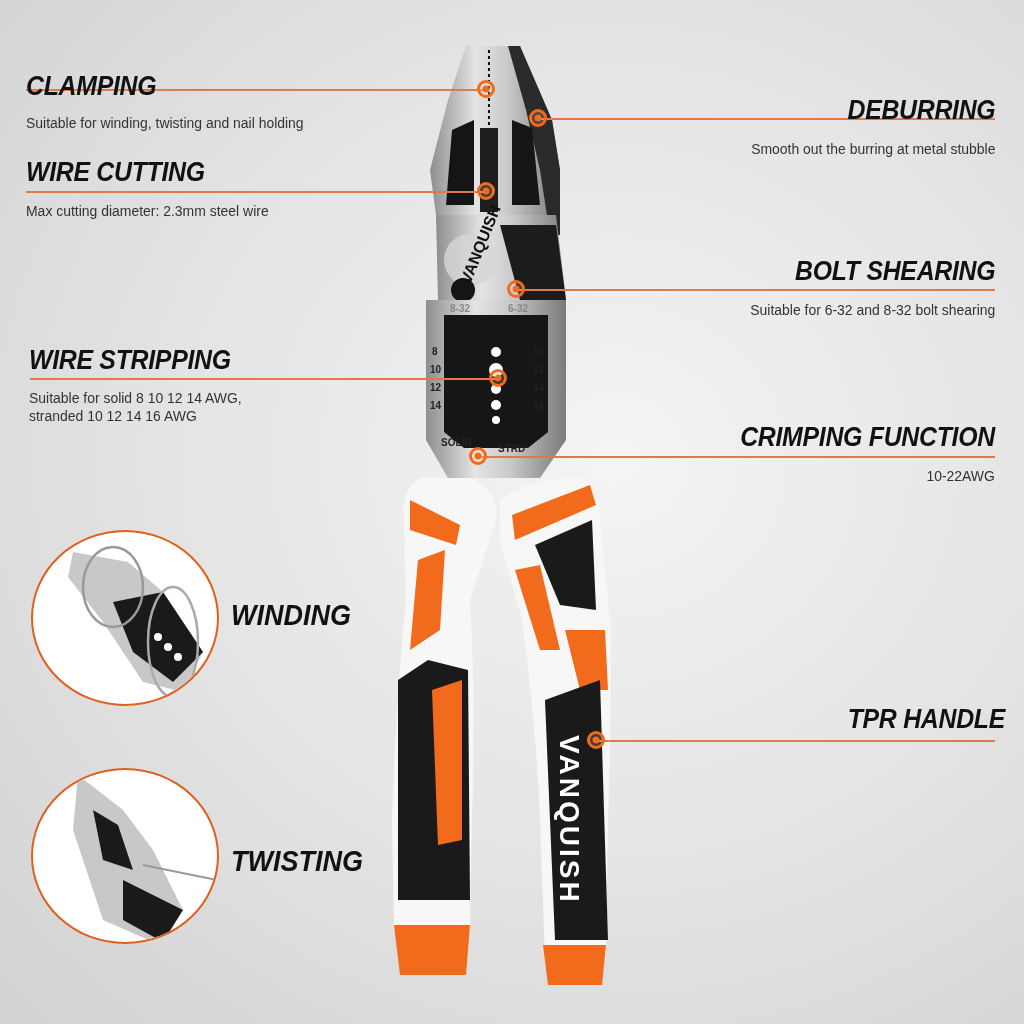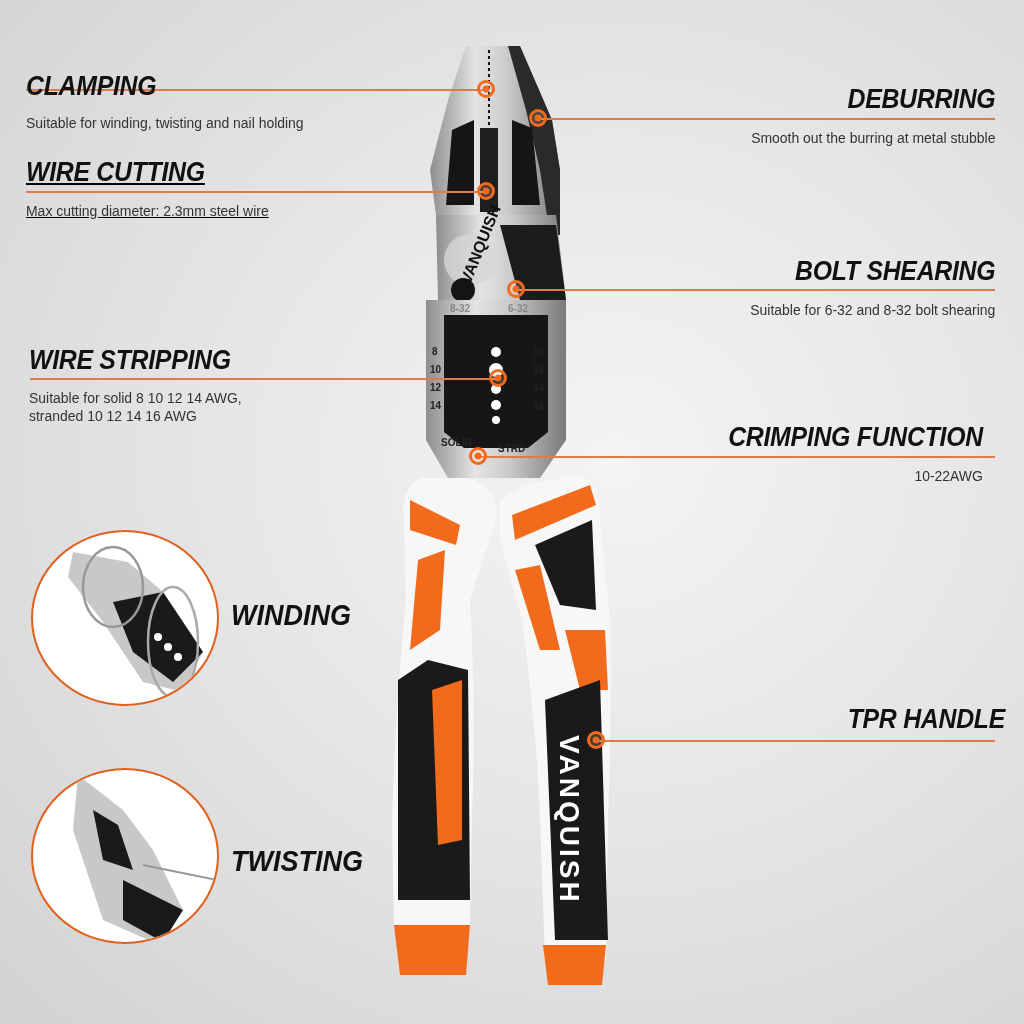--- a/index.html
+++ b/index.html
@@ -123,42 +123,42 @@
 <div class="dot" style="left:478px;top:456px;"></div>
 
 <div class="line" style="left:596px;top:740px;width:399px;"></div>
 <div class="dot" style="left:596px;top:740px;"></div>
 
 <div class="callout" style="left:26px;top:71px;">
   <div class="title">CLAMPING</div>
   <div class="desc" style="margin-top:12px;">Suitable for winding, twisting and nail holding</div>
 </div>
 
-<div class="callout" style="left:26px;top:157px;text-decoration:underline;">
+<div class="callout" style="left:26px;top:157px;">
   <div class="title">WIRE CUTTING</div>
   <div class="desc" style="margin-top:14px;">Max cutting diameter: 2.3mm steel wire</div>
 </div>
 
 <div class="callout" style="left:29px;top:345px;">
   <div class="title">WIRE STRIPPING</div>
   <div class="desc" style="margin-top:13px;">Suitable for solid 8 10 12 14  AWG,</div>
   <div class="desc">stranded 10 12 14 16 AWG</div>
 </div>
 
-<div class="callout right" style="right:29px;top:84px;text-align:right;">
+<div class="callout right" style="right:29px;top:95px;text-align:right;">
   <div class="title">DEBURRING</div>
   <div class="desc" style="margin-top:14px;">Smooth out the burring at metal stubble</div>
 </div>
 
 <div class="callout right" style="right:29px;top:256px;text-align:right;">
   <div class="title">BOLT SHEARING</div>
   <div class="desc" style="margin-top:14px;">Suitable for 6-32 and 8-32 bolt shearing</div>
 </div>
 
-<div class="callout right" style="right:41px;top:422px;text-align:right;">
+<div class="callout right" style="right:29px;top:422px;text-align:right;">
   <div class="title">CRIMPING FUNCTION</div>
   <div class="desc" style="margin-top:14px;">10-22AWG</div>
 </div>
 
 <div class="callout right" style="right:19px;top:704px;text-align:right;">
   <div class="title">TPR HANDLE</div>
 </div>
 
 <div class="circle-inset" style="left:31px;top:530px;width:184px;height:172px;">
   <svg width="184" height="172" viewBox="0 0 184 172" style="left:0;top:0;">

